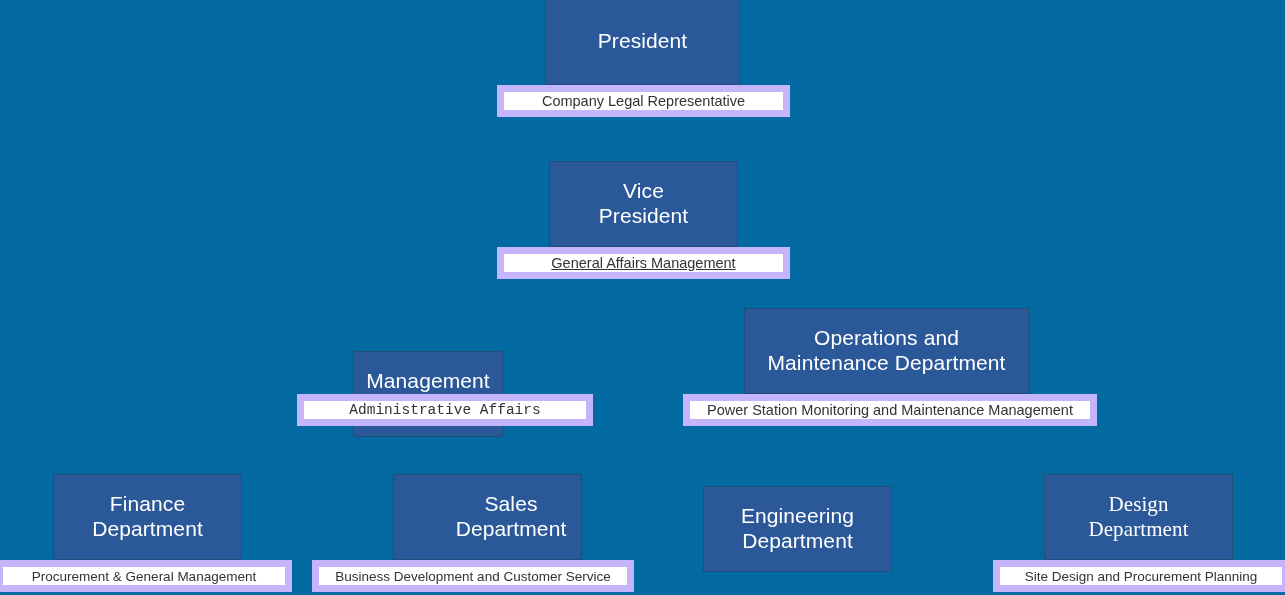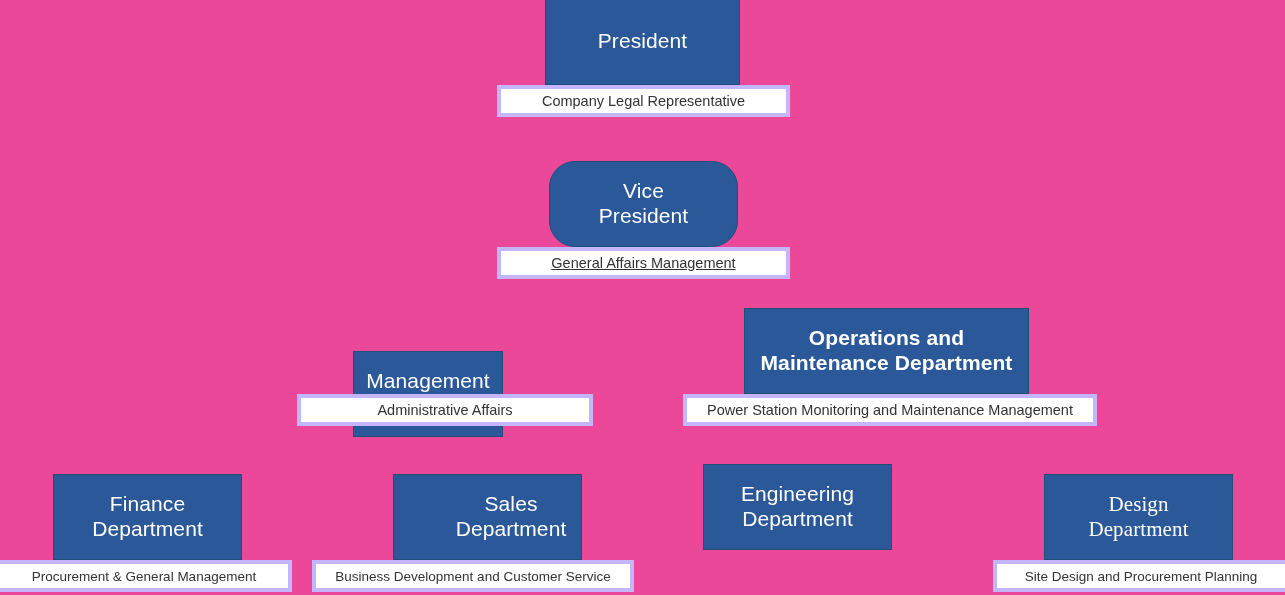--- a/index.html
+++ b/index.html
@@ -8,21 +8,21 @@
     background: #ffffff;
   }
   body {
     font-family: "Liberation Sans", sans-serif;
   }
   #chart-canvas {
     position: relative;
     width: 1285px;
     height: 595px;
     overflow: hidden;
-    background: #ec4899;
+    background: #0369a1;
   }
 
   
   .node-head {
     position: absolute;
     box-sizing: border-box;
     background: #2b5898;
     border: 1px solid #1f4e79;
     color: #ffffff;
     display: flex;
@@ -35,21 +35,21 @@
     letter-spacing: 0.1px;
     z-index: 1;
     white-space: pre-line;
   }
 
   
   .node-caption {
     position: absolute;
     box-sizing: border-box;
     background: #ffffff;
-    border: 4px solid #c4b5fd;
+    border: 7px solid #c4b5fd;
     color: #333333;
     display: flex;
     align-items: center;
     justify-content: center;
     text-align: center;
     z-index: 2;
     white-space: nowrap;
     overflow: hidden;
   }
 
@@ -61,40 +61,40 @@
   .head-lg { font-size: 21px; }
 </style>
 </head>
 <body>
 
 <div id="chart-canvas">
 
   <div class="node-head head-lg" style="left:545px; top:-2px; width:195px; height:87px;">President</div>
   <div class="node-caption cap-lg" style="left:497px; top:85px; width:293px; height:32px;">Company Legal Representative</div>
 
-  <div class="node-head head-lg" style="left:549px; top:161px; width:189px; height:86px;border-radius:26px;">Vice
+  <div class="node-head head-lg" style="left:549px; top:161px; width:189px; height:86px;">Vice
 President</div>
   <div class="node-caption cap-lg" style="left:497px; top:247px; width:293px; height:32px;text-decoration:underline;">General Affairs Management</div>
 
   <div class="node-head head-lg" style="left:353px; top:304px; width:150px; height:86px;margin-top:47px;">Management
 Department</div>
-  <div class="node-caption cap-lg" style="left:297px; top:394px; width:296px; height:32px;">Administrative Affairs</div>
+  <div class="node-caption cap-lg" style="left:297px; top:394px; width:296px; height:32px;font-family:Liberation Mono, monospace;">Administrative Affairs</div>
 
-  <div class="node-head head-lg" style="left:744px; top:308px; width:285px; height:86px;font-weight:bold;">Operations and
+  <div class="node-head head-lg" style="left:744px; top:308px; width:285px; height:86px;">Operations and
 Maintenance Department</div>
   <div class="node-caption cap-lg" style="left:683px; top:394px; width:414px; height:32px;">Power Station Monitoring and Maintenance Management</div>
 
   <div class="node-head head-lg" style="left:53px; top:474px; width:189px; height:86px;">Finance
 Department</div>
   <div class="node-caption cap-md" style="left:-4px; top:560px; width:296px; height:32px;">Procurement &amp; General Management</div>
 
   <div class="node-head head-lg" style="left:393px; top:474px; width:189px; height:86px;padding-left:47px;">Sales
 Department</div>
   <div class="node-caption cap-md" style="left:312px; top:560px; width:322px; height:32px;">Business Development and Customer Service</div>
 
-  <div class="node-head head-lg" style="left:703px; top:464px; width:189px; height:86px;">Engineering
+  <div class="node-head head-lg" style="left:703px; top:486px; width:189px; height:86px;">Engineering
 Department</div>
 
   <div class="node-head head-lg" style="left:1044px; top:474px; width:189px; height:86px;font-family:Liberation Serif, serif;">Design
 Department</div>
   <div class="node-caption cap-md" style="left:993px; top:560px; width:296px; height:32px;">Site Design and Procurement Planning</div>
 
 </div>
 
 </body></html>

